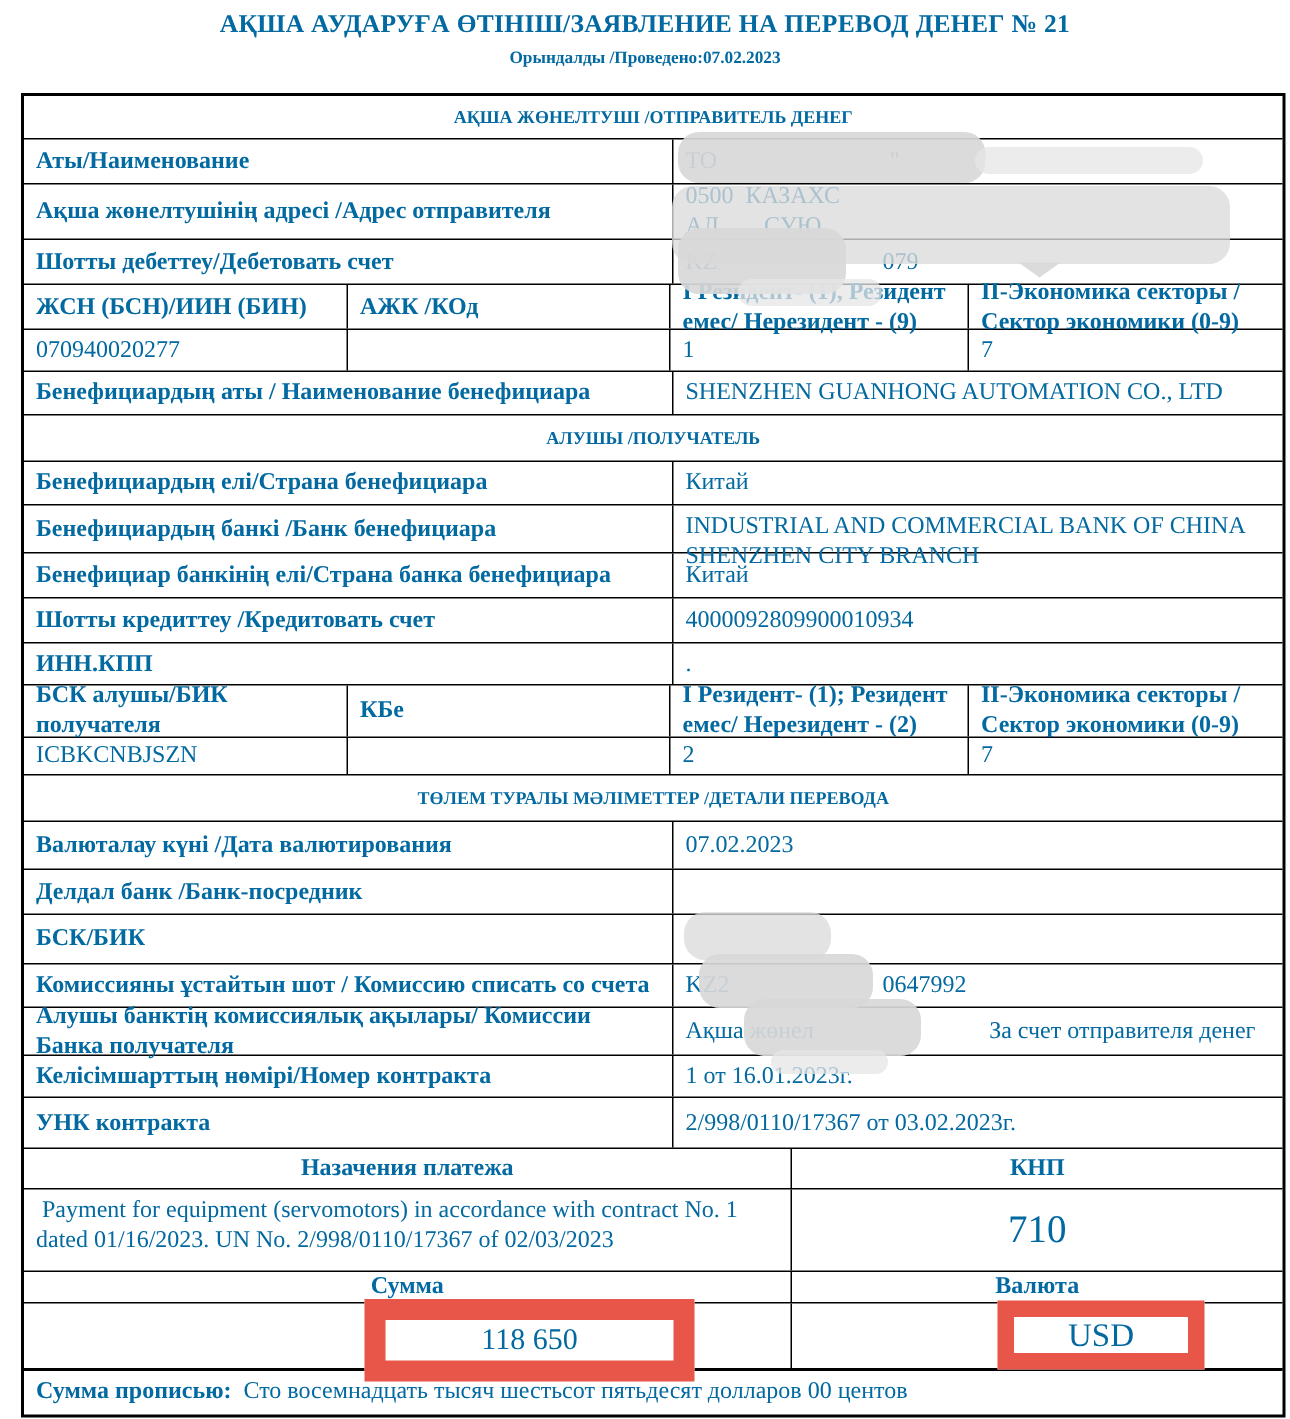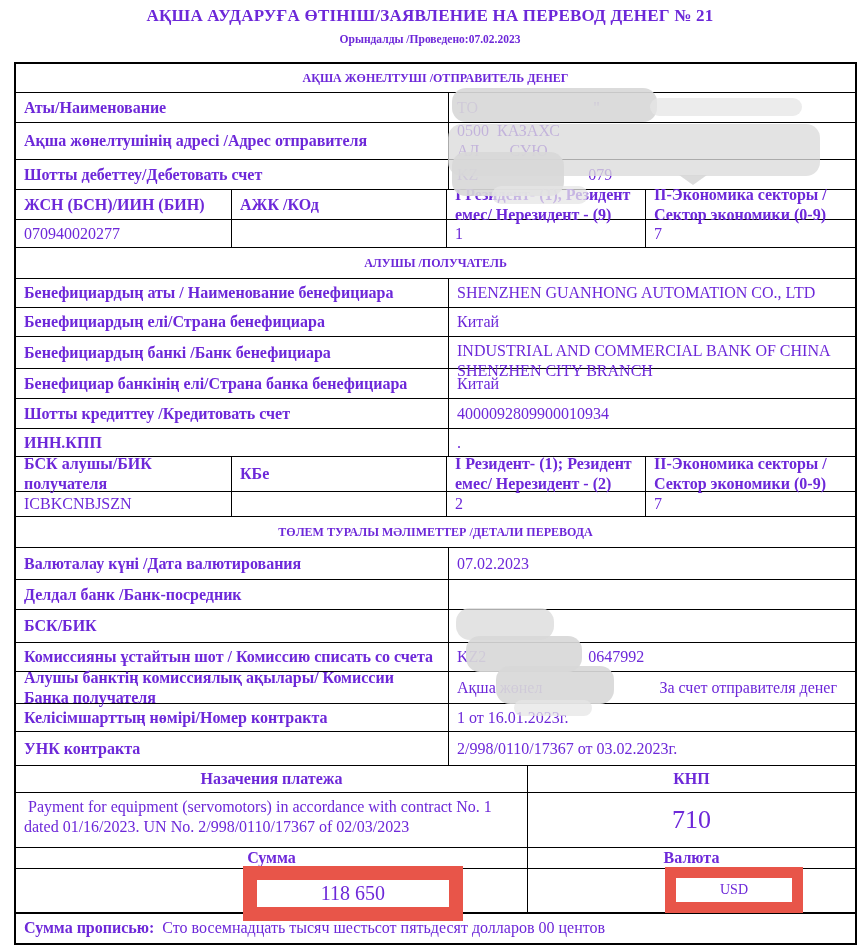--- a/index.html
+++ b/index.html
@@ -1,17 +1,17 @@
 <!DOCTYPE html>
 <html><head>
 <meta charset="utf-8">
 <style>
   html,body{margin:0;padding:0;background:#ffffff;}
   .page{position:relative;width:860px;height:946px;background:#fff;
-        font-family:"Liberation Serif","DejaVu Serif",serif;color:#6d28d9;overflow:hidden;}
+        font-family:"Liberation Serif","DejaVu Serif",serif;color:#0369a1;overflow:hidden;}
   .doc-title{position:absolute;top:6px;left:0;width:100%;text-align:center;
              font-size:17px;font-weight:700;letter-spacing:.2px;}
   .doc-subtitle{position:absolute;top:33px;left:0;width:100%;text-align:center;
                 font-size:11.5px;font-weight:700;}
   .tbl{position:absolute;left:14px;top:62px;width:843px;border:2px solid #000;
        box-sizing:border-box;background:#fff;}
   .row{display:flex;box-sizing:border-box;border-bottom:1.5px solid #000;align-items:stretch;}
   .row:last-child{border-bottom:none;}
   .row.thick-top{border-top:1.5px solid #000;margin-top:-1.5px;border-top-width:2.5px;}
   .cell{box-sizing:border-box;padding:2px 8px;display:flex;align-items:center;
@@ -37,21 +37,21 @@
   .blob{position:absolute;background:rgba(216,216,216,.92);border-radius:14px;}
   .blob.lite{background:rgba(229,229,229,.75);}
   .blob.ghost{background:rgba(219,219,219,.78);}
   .blob .tail{position:absolute;bottom:-9px;left:62%;width:0;height:0;
               border-left:14px solid transparent;border-right:14px solid transparent;
               border-top:10px solid rgba(216,216,216,.92);}
   
   .redbox{position:absolute;box-sizing:border-box;background:#fff;display:flex;
           align-items:center;justify-content:center;}
   .redbox.amount{border:14px solid #e85549;font-size:20px;}
-  .redbox.currency{border:11px solid #e85549;font-size:14px;}
+  .redbox.currency{border:11px solid #e85549;font-size:22px;}
   
   .h21{height:21px;} .h25{height:25px;} .h27{height:27px;} .h28{height:28px;}
   .h29{height:29px;} .h30{height:30px;} .h31{height:31px;} .h32{height:32px;}
   .h33{height:33px;} .h34{height:34px;} .h35{height:35px;} .h37{height:37px;}
   .h44{height:44px;} .h55{height:55px;}
 </style>
 </head>
 <body>
 
 <div class="page">
@@ -100,27 +100,27 @@
       <div class="cell c4-4 lbl">II-Экономика секторы / Сектор экономики (0-9)</div>
     </div>
 
     <div class="row h28">
       <div class="cell c4-1">070940020277</div>
       <div class="cell c4-2"></div>
       <div class="cell c4-3">1</div>
       <div class="cell c4-4">7</div>
     </div>
 
+    <div class="row h29">
+      <div class="cell c-label lbl">Бенефициардың аты / Наименование бенефициара</div>
+      <div class="cell c-value">SHENZHEN GUANHONG AUTOMATION CO., LTD</div>
+    </div>
+
     <div class="row h31">
       <div class="cell sec">АЛУШЫ /ПОЛУЧАТЕЛЬ</div>
-    </div>
-
-    <div class="row h29">
-      <div class="cell c-label lbl">Бенефициардың аты / Наименование бенефициара</div>
-      <div class="cell c-value">SHENZHEN GUANHONG AUTOMATION CO., LTD</div>
     </div>
 
     <div class="row h29">
       <div class="cell c-label lbl">Бенефициардың елі/Страна бенефициара</div>
       <div class="cell c-value">Китай</div>
     </div>
 
     <div class="row h32">
       <div class="cell c-label lbl">Бенефициардың банкі /Банк бенефициара</div>
       <div class="cell c-value wrap">INDUSTRIAL AND COMMERCIAL BANK OF CHINA   SHENZHEN CITY BRANCH</div>

